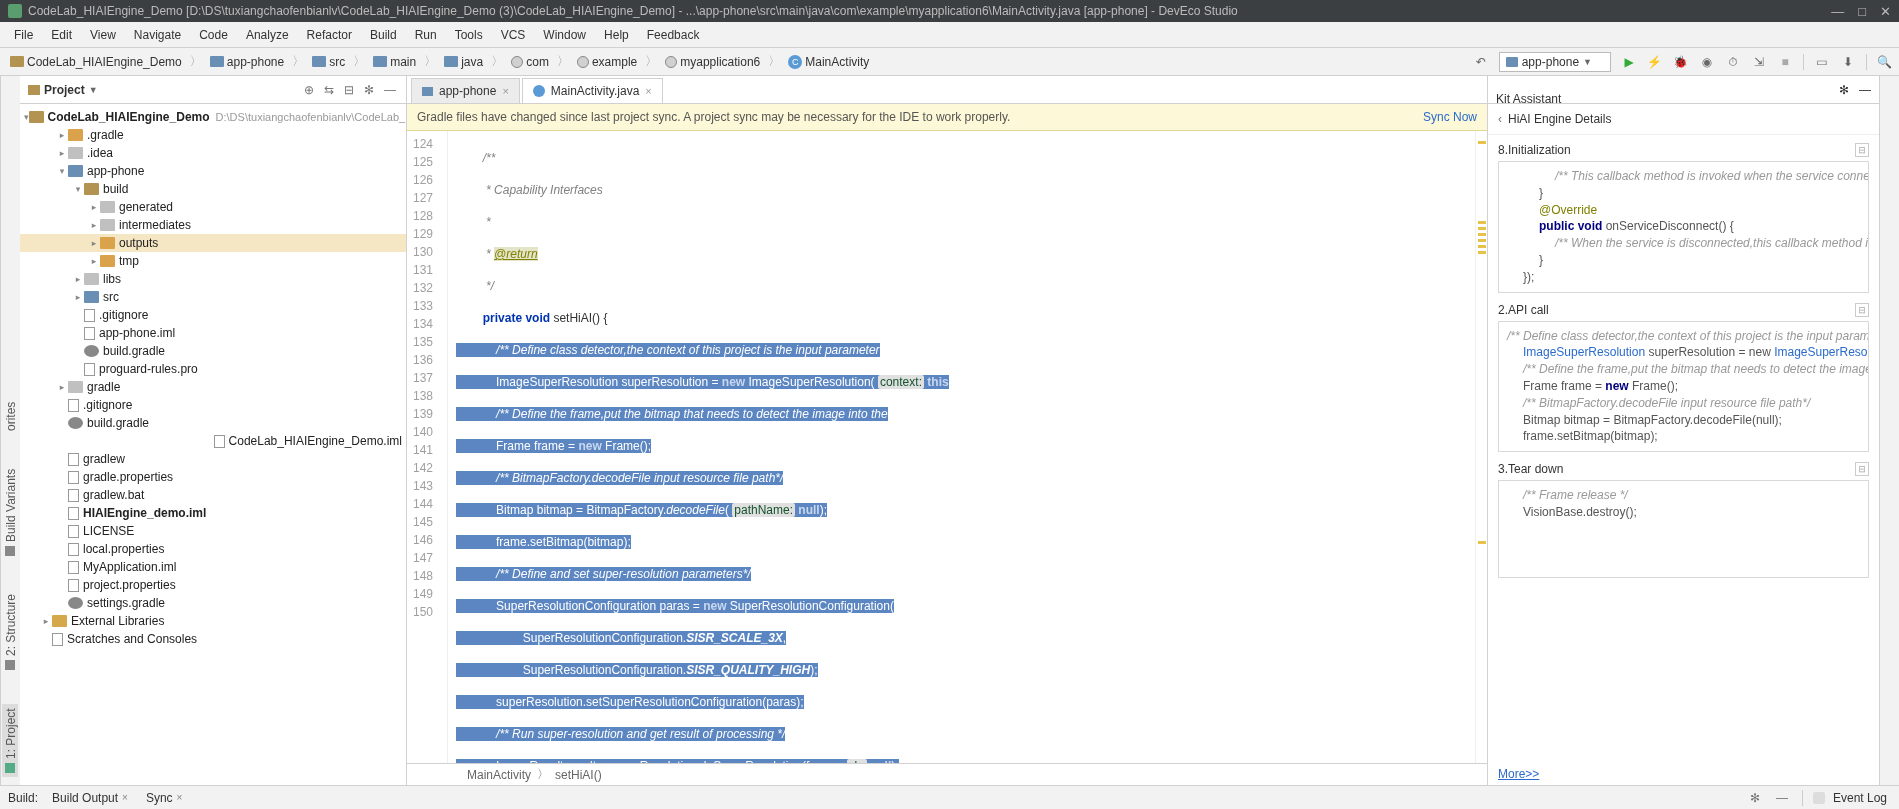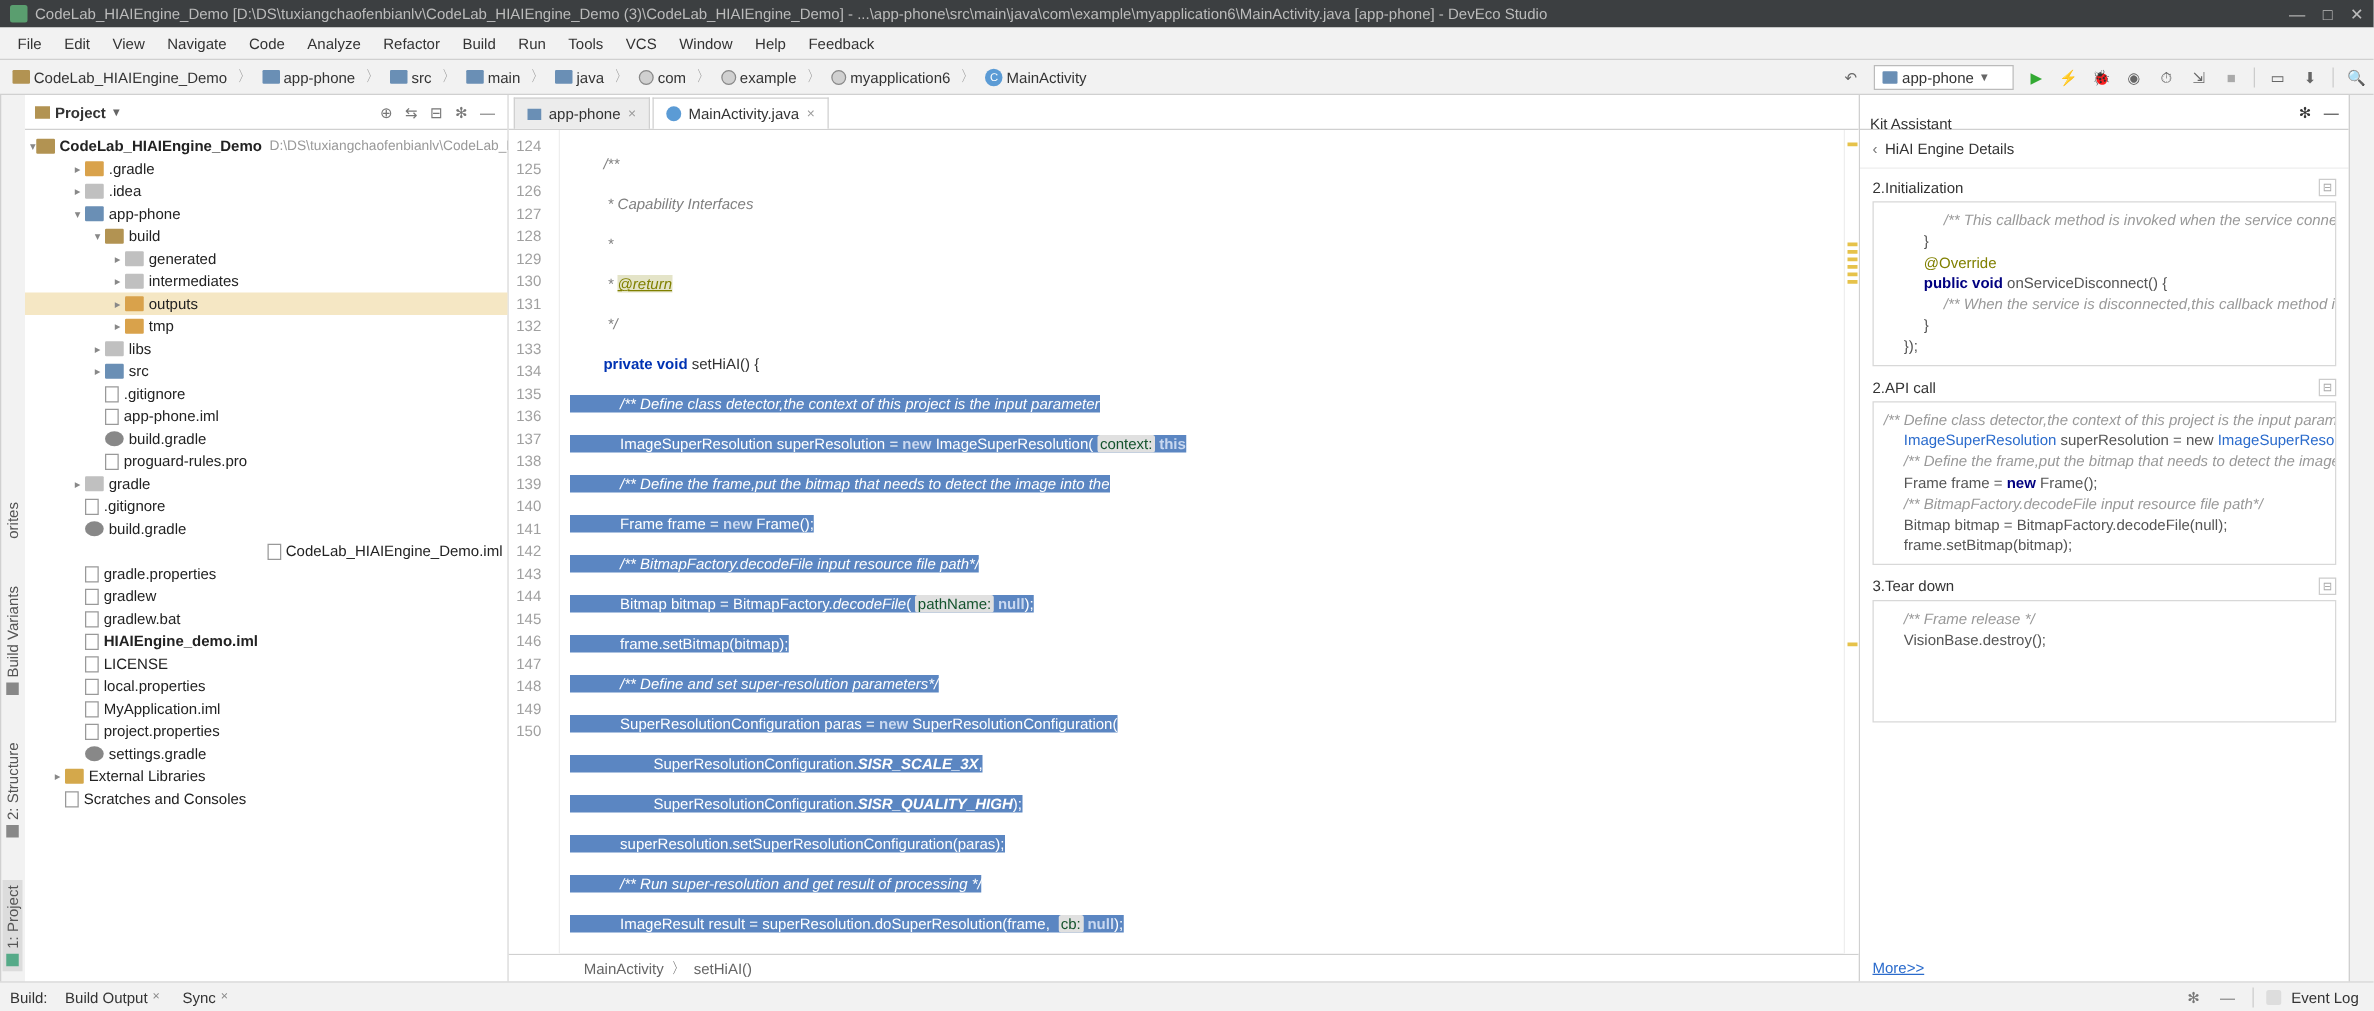--- a/index.html
+++ b/index.html
@@ -321,26 +321,26 @@
           <span class="label">build.gradle</span>
         </div>
         <div class="tree-row" style="padding-left: 36px; justify-content: flex-end;">
           <span class="arrow"></span>
           <span class="ico file"></span>
           <span class="label">CodeLab_HIAIEngine_Demo.iml</span>
         </div>
         <div class="tree-row" style="padding-left: 36px;">
           <span class="arrow"></span>
           <span class="ico file"></span>
+          <span class="label">gradlew</span>
+        </div>
+        <div class="tree-row" style="padding-left: 36px;">
+          <span class="arrow"></span>
+          <span class="ico file"></span>
           <span class="label">gradle.properties</span>
-        </div>
-        <div class="tree-row" style="padding-left: 36px;">
-          <span class="arrow"></span>
-          <span class="ico file"></span>
-          <span class="label">gradlew</span>
         </div>
         <div class="tree-row" style="padding-left: 36px;">
           <span class="arrow"></span>
           <span class="ico file"></span>
           <span class="label">gradlew.bat</span>
         </div>
         <div class="tree-row" style="padding-left: 36px; font-weight: bold;">
           <span class="arrow"></span>
           <span class="ico file"></span>
           <span class="label">HIAIEngine_demo.iml</span>
@@ -388,20 +388,24 @@
       <div class="etab">
         <span style="width:11px;height:9px;background:#6a8fb5"></span>
         <span>app-phone</span>
         <span class="cls">×</span>
       </div>
       <div class="etab active">
         <span style="width:12px;height:12px;background:#5b9bd5;border-radius:50%"></span>
         <span>MainActivity.java</span>
         <span class="cls">×</span>
       </div>
+    </div>
+    <div class="banner">
+      <span class="msg">Gradle files have changed since last project sync. A project sync may be necessary for the IDE to work properly.</span>
+      <span class="link">Sync Now</span>
     </div>
     <div class="code-wrap">
       <div class="gutter" id="gutter">
           <div>124</div>
           <div>125</div>
           <div>126</div>
           <div>127</div>
           <div>128</div>
           <div>129</div>
           <div>130</div>
@@ -478,21 +482,21 @@
       <span class="hicon">✻</span>
       <span class="hicon" style="margin-left:10px">—</span>
     </div>
     <div class="rtitle">
       <span style="color:#777">‹</span>
       <span>HiAI Engine Details</span>
     </div>
     <div class="rbody">
       <div class="rsec">
         <div class="rsec-h">
-            <span>2.Initialization</span>
+            <span>8.Initialization</span>
             <span class="coll">⊟</span>
           </div>
         <div class="rcode">
 <div style="padding-left:48px"><span class="cmt">/** This callback method is invoked when the service connectio</span></div>
 <div style="padding-left:32px"><span>}</span></div>
 <div style="padding-left:32px;color:#808000">@Override</div>
 <div style="padding-left:32px"><span class="rkw">public void</span> onServiceDisconnect() {</div>
 <div style="padding-left:48px"><span class="cmt">/** When the service is disconnected,this callback method is ca</span></div>
 <div style="padding-left:32px"><span>}</span></div>
 <div style="padding-left:16px"><span>});</span></div>

